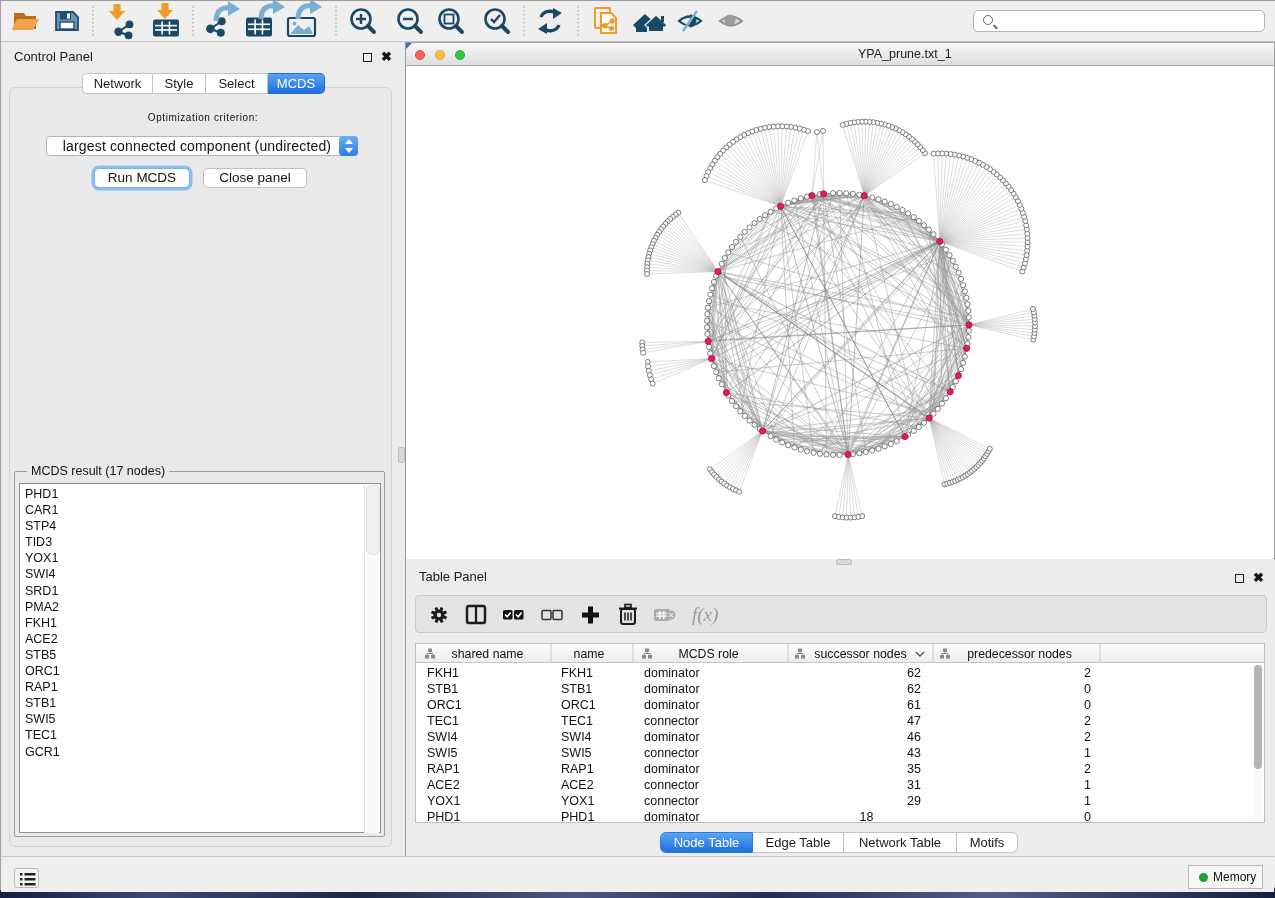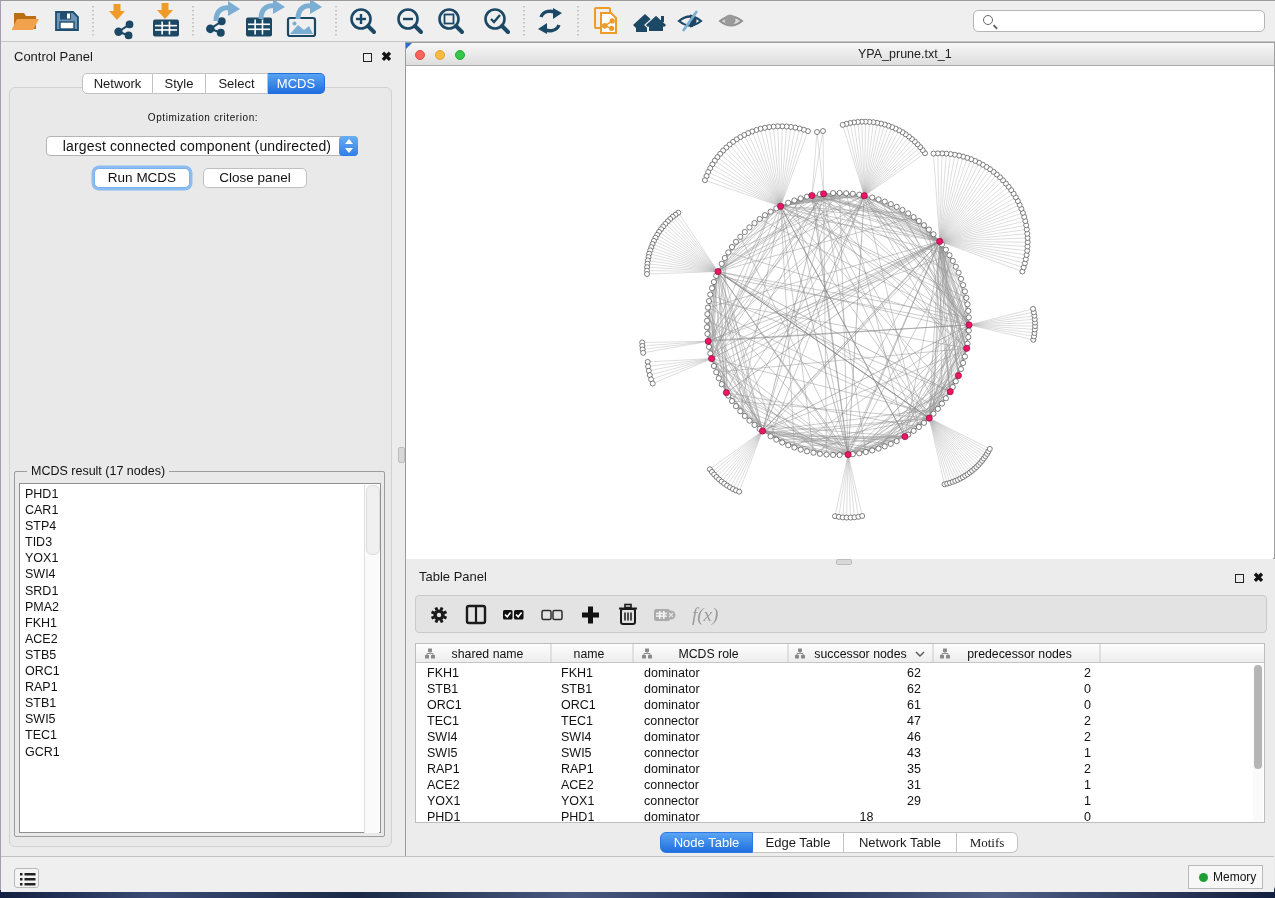--- a/index.html
+++ b/index.html
@@ -69,21 +69,21 @@
   border:1px solid #c9c9c9; border-radius:4px; }
 #tbl { position:absolute; left:9px; top:77px; width:850px; height:180px; background:#fff; border:1px solid #bdbdbd; }
 #thead { position:absolute; left:0; top:0; width:848px; height:19px; background:linear-gradient(#fdfdfd,#ededed); border-bottom:1px solid #c6c6c6; }
 .trow { position:absolute; font-size:12.5px; color:#111; height:16px; line-height:16px; }
 #vscroll { position:absolute; right:1px; top:20px; width:10px; height:158px; background:#fafafa; }
 #vscroll .thumb { position:absolute; left:1px; top:1px; width:8px; height:104px; background:#b5b5b5; border-radius:4px; }
 #btabs { position:absolute; left:254px; top:266px; height:21px; }
 .btab { float:left; height:21px; background:#fff; border:1px solid #c3c3c3; border-left:none;
   font-size:13px; color:#1a1a1a; text-align:center; line-height:20px; }
 .btab:first-child { border-left:1px solid #c3c3c3; border-radius:6px 0 0 6px; background:linear-gradient(#5aa5f3,#1e6ede); color:#fff; border-color:#2e79e2;}
-.btab:last-child { border-radius:0 6px 6px 0;font-family:Liberation Serif, serif; }
+.btab:last-child { border-radius:0 6px 6px 0; }
 
 #status { position:absolute; left:1px; top:856px; width:1273px; height:36px; background:#efefef; border-top:1px solid #c2c2c2; }
 #listbtn { position:absolute; left:13px; top:11px; width:25px; height:20px; background:#f4f4f4; border:1px solid #b9b9b9; border-radius:3px; }
 #membtn { position:absolute; right:11px; top:8px; width:75px; height:24px; background:#f7f7f7; border:1px solid #b9b9b9; font-size:12px; color:#111; }
 #membtn .g { position:absolute; left:10px; top:7px; width:9px; height:9px; background:#1e9e35; border-radius:50%; }
 #membtn .t { position:absolute; left:24px; top:4px; }
 </style>
 </head>
 <body>
 <div id="win">

